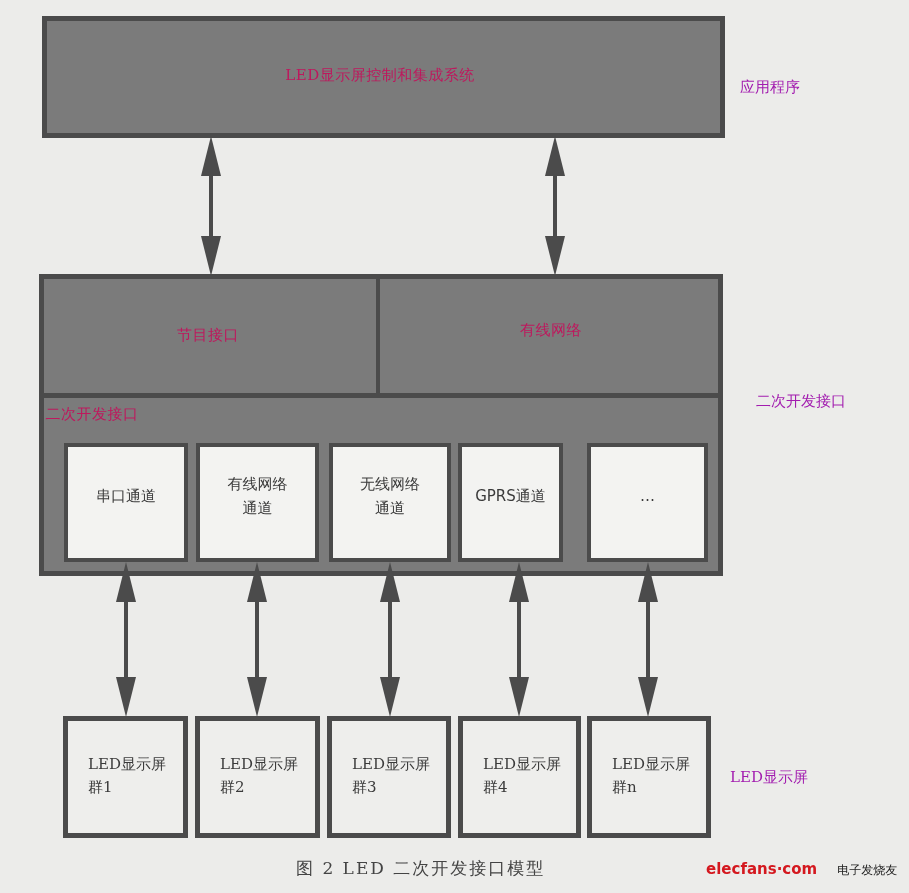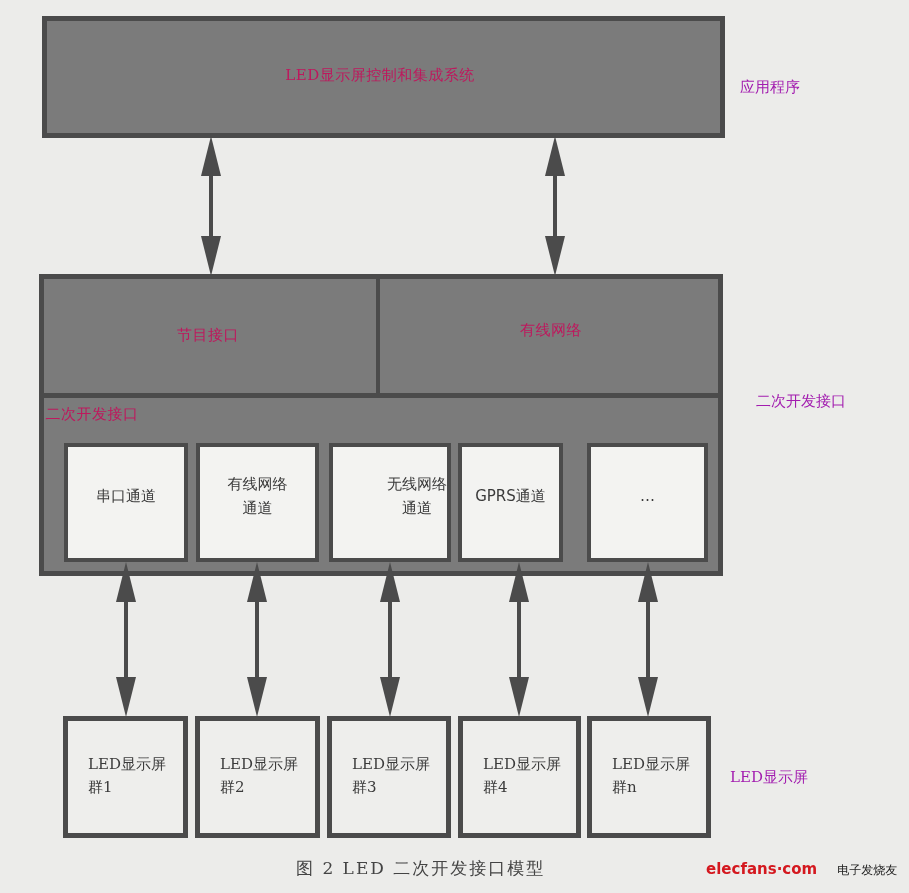--- a/index.html
+++ b/index.html
@@ -76,21 +76,21 @@
 <div class="dark-label" style="left:92px; top:414px;">二次开发接口</div>
 <div class="side-label" style="left:756px; top:392px;">二次开发接口</div>
 
 <div class="channel-box" style="left:64px; width:124px;text-align:right;">
   <span>串口通道</span>
 </div>
 <div class="channel-box" style="left:196px; width:123px;">
   <span>有线网络
 通道</span>
 </div>
-<div class="channel-box" style="left:329px; width:122px;justify-content:flex-end;">
+<div class="channel-box" style="left:329px; width:122px;">
   <span>无线网络
 通道</span>
 </div>
 <div class="channel-box" style="left:458px; width:105px;">
   <span>GPRS通道</span>
 </div>
 <div class="channel-box" style="left:587px; width:121px;">
   <span>…</span>
 </div>
 

